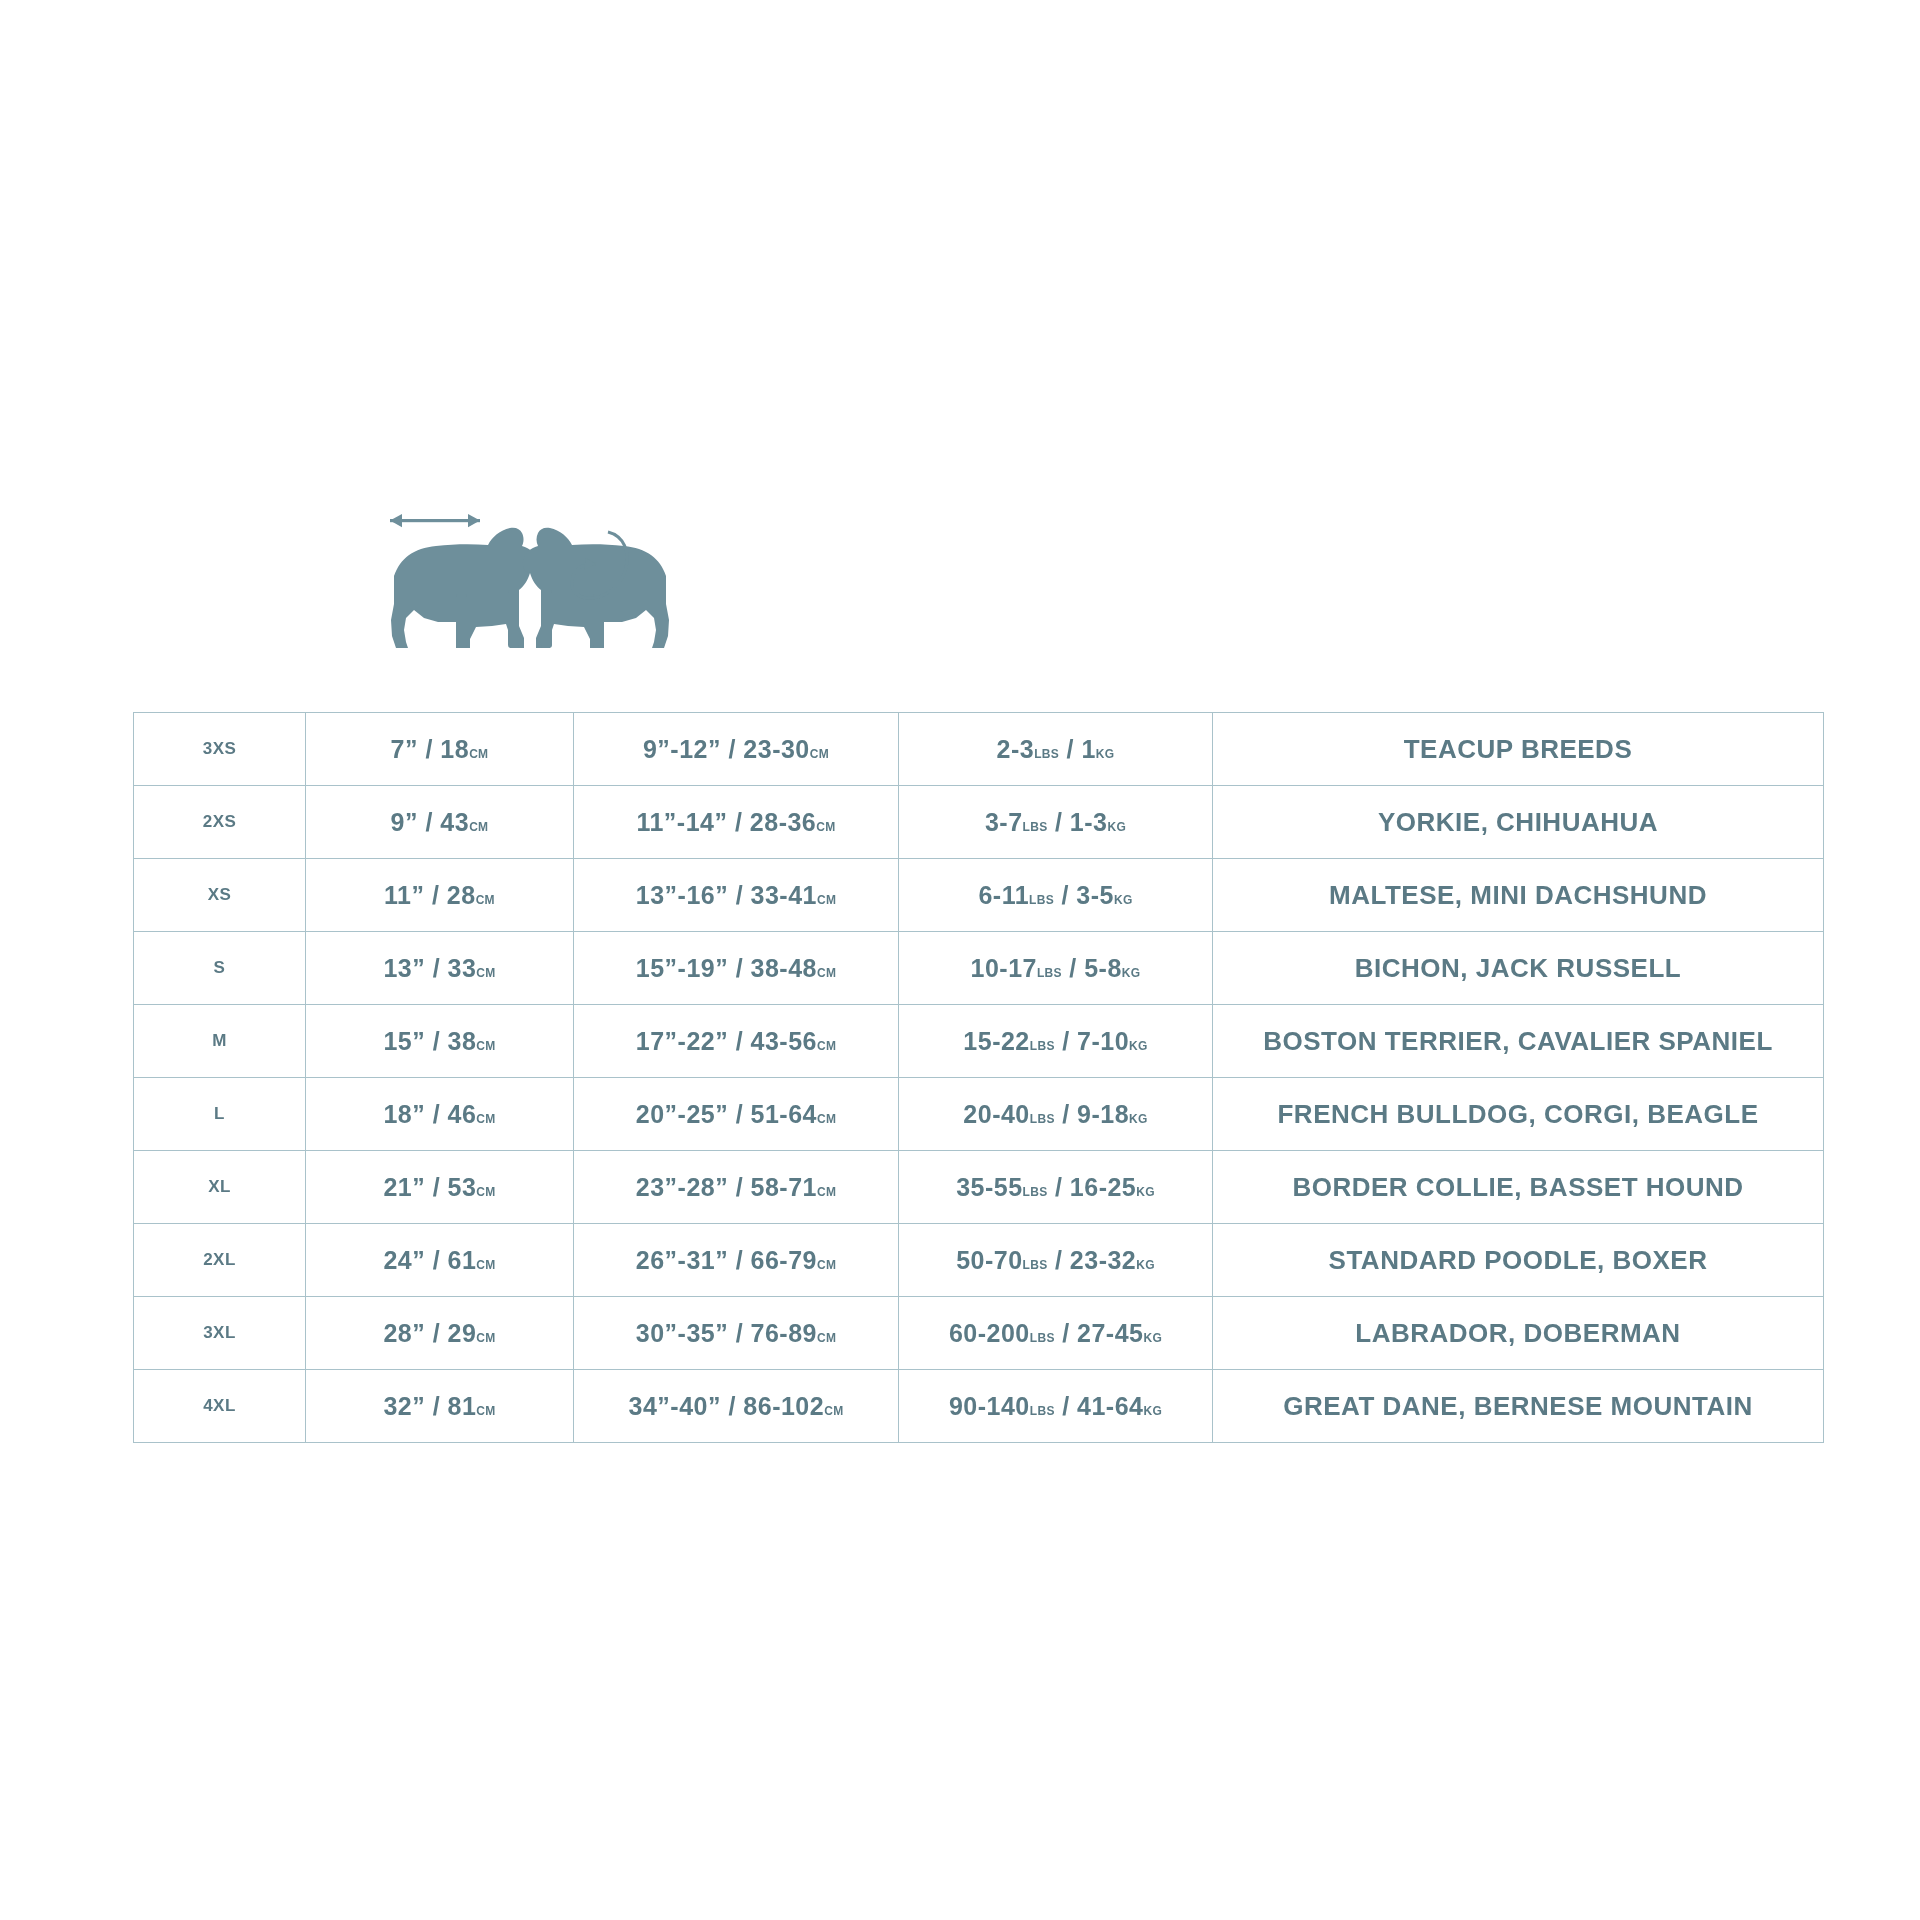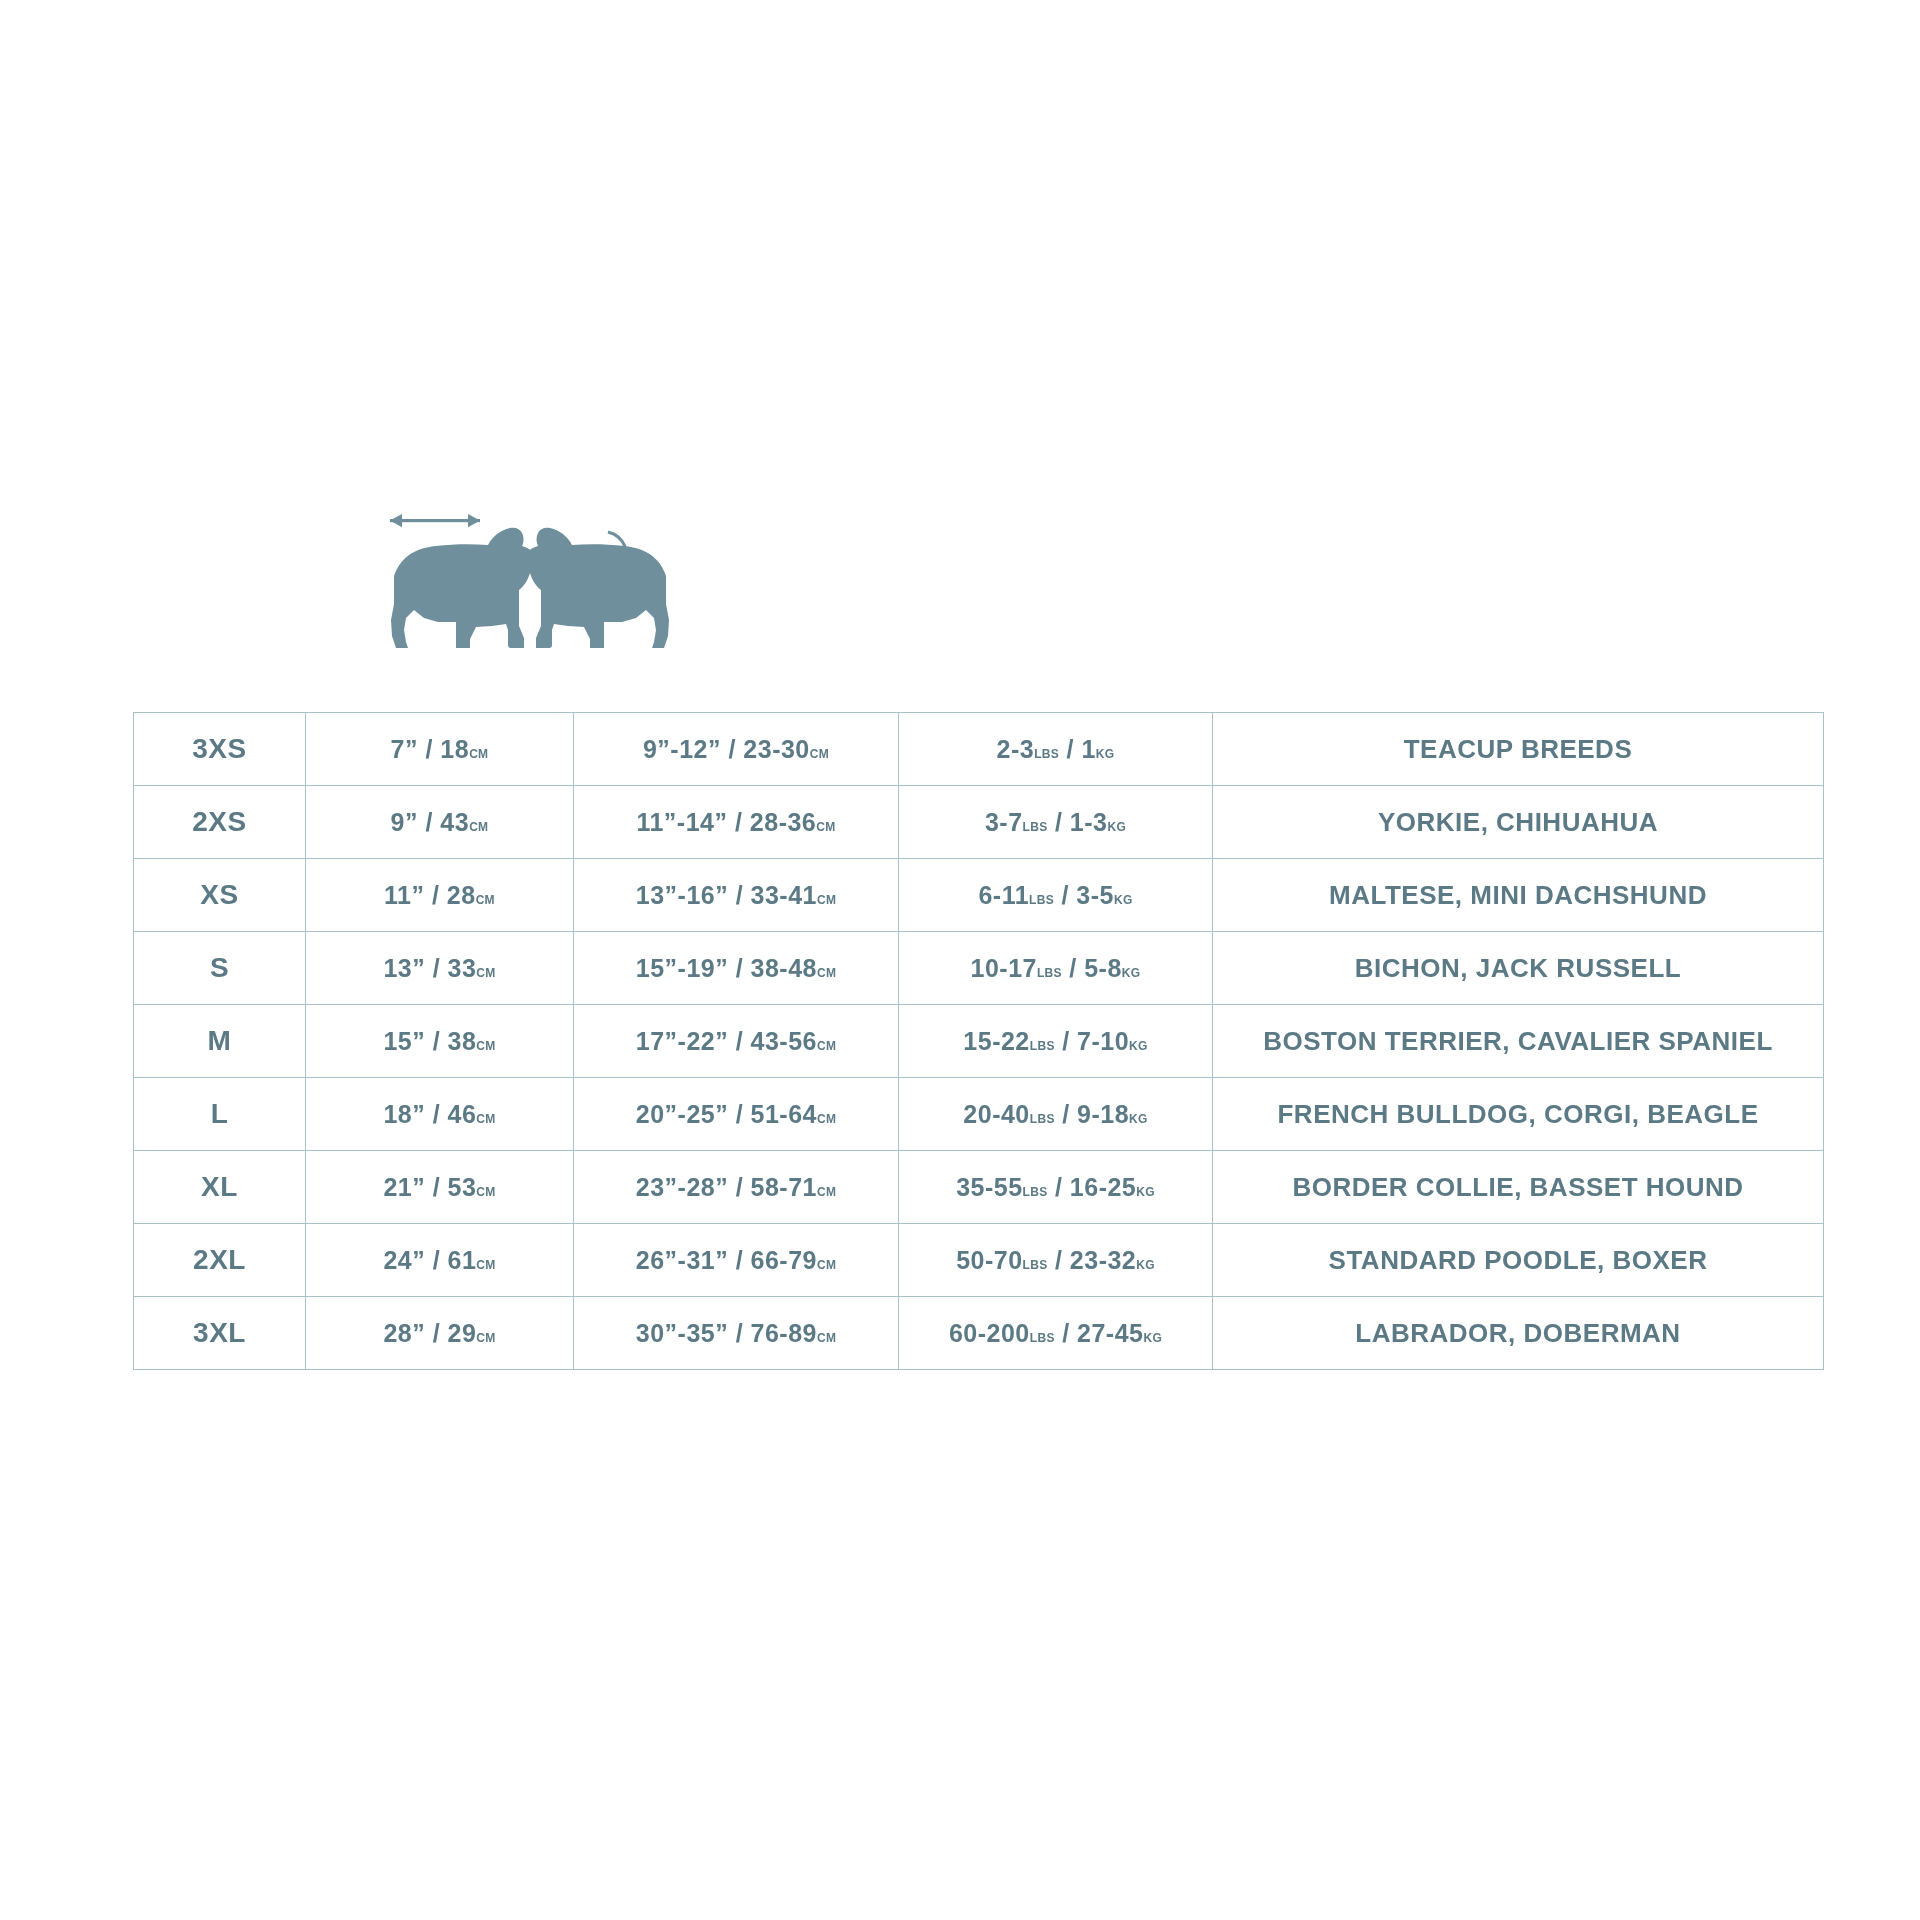--- a/index.html
+++ b/index.html
@@ -55,21 +55,21 @@
     letter-spacing: 0.5px;
     font-weight: bold;
     white-space: nowrap;
   }
   .col-size  { width: 172px; }
   .col-neck  { width: 268px; }
   .col-chest { width: 325px; }
   .col-weight{ width: 314px; }
   .col-breed { width: 611px; }
 
-  td.size-cell   { font-size: 28px; font-weight: normal; letter-spacing: 1px; }
+  td.size-cell   { font-size: 17px; font-weight: normal; letter-spacing: 1px; }
   td.meas-cell   { font-size: 25px; font-weight: bold; }
   td.breed-cell  { font-size: 26px; font-weight: bold; letter-spacing: 0.6px; }
 
   .unit {
     font-size: 12px;
     font-weight: bold;
     letter-spacing: 0.3px;
   }
 </style>
 </head>
@@ -194,17 +194,24 @@
           <td class="meas-cell"><span>50-70</span><span class="unit">LBS</span><span> / 23-32</span><span class="unit">KG</span></td>
           <td class="breed-cell">STANDARD POODLE, BOXER</td>
         </tr>
         <tr>
           <td class="size-cell">3XL</td>
           <td class="meas-cell"><span>28” / 29</span><span class="unit">CM</span></td>
           <td class="meas-cell"><span>30”-35” / 76-89</span><span class="unit">CM</span></td>
           <td class="meas-cell"><span>60-200</span><span class="unit">LBS</span><span> / 27-45</span><span class="unit">KG</span></td>
           <td class="breed-cell">LABRADOR, DOBERMAN</td>
         </tr>
+        <tr>
+          <td class="size-cell">4XL</td>
+          <td class="meas-cell"><span>32” / 81</span><span class="unit">CM</span></td>
+          <td class="meas-cell"><span>34”-40” / 86-102</span><span class="unit">CM</span></td>
+          <td class="meas-cell"><span>90-140</span><span class="unit">LBS</span><span> / 41-64</span><span class="unit">KG</span></td>
+          <td class="breed-cell">GREAT DANE, BERNESE MOUNTAIN</td>
+        </tr>
       </tbody>
     </table>
   </div>
 
 </div>
 
 </body></html>

